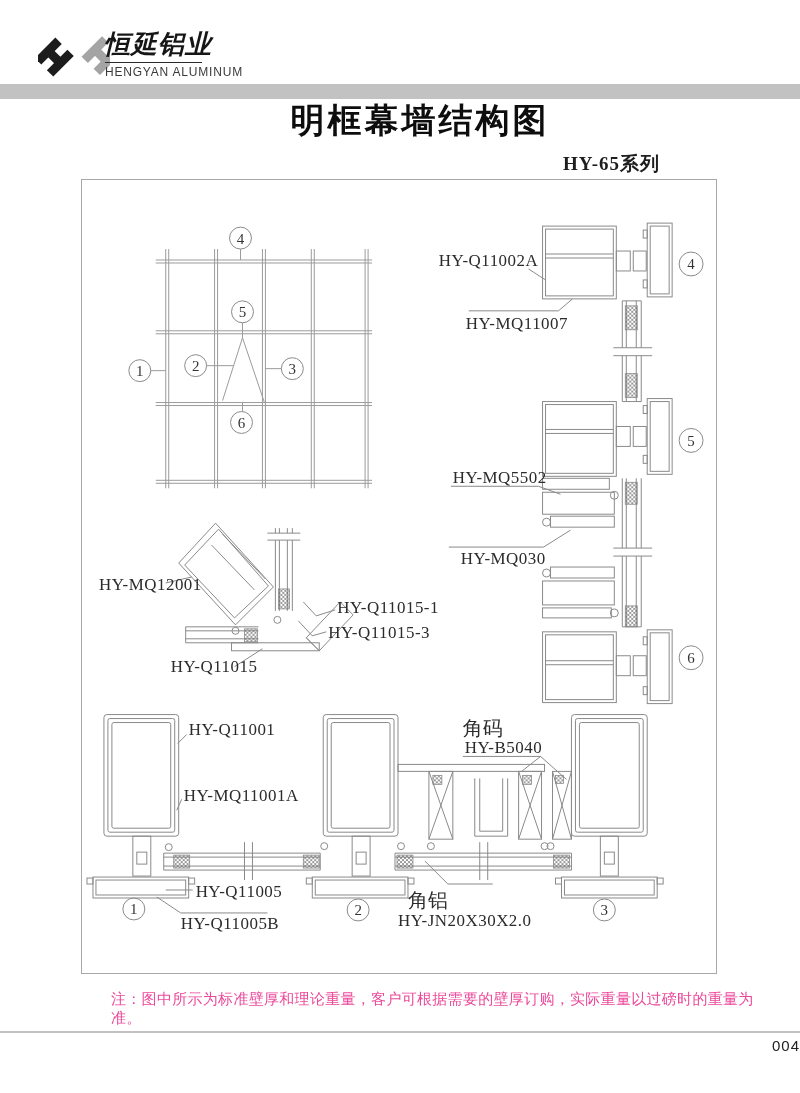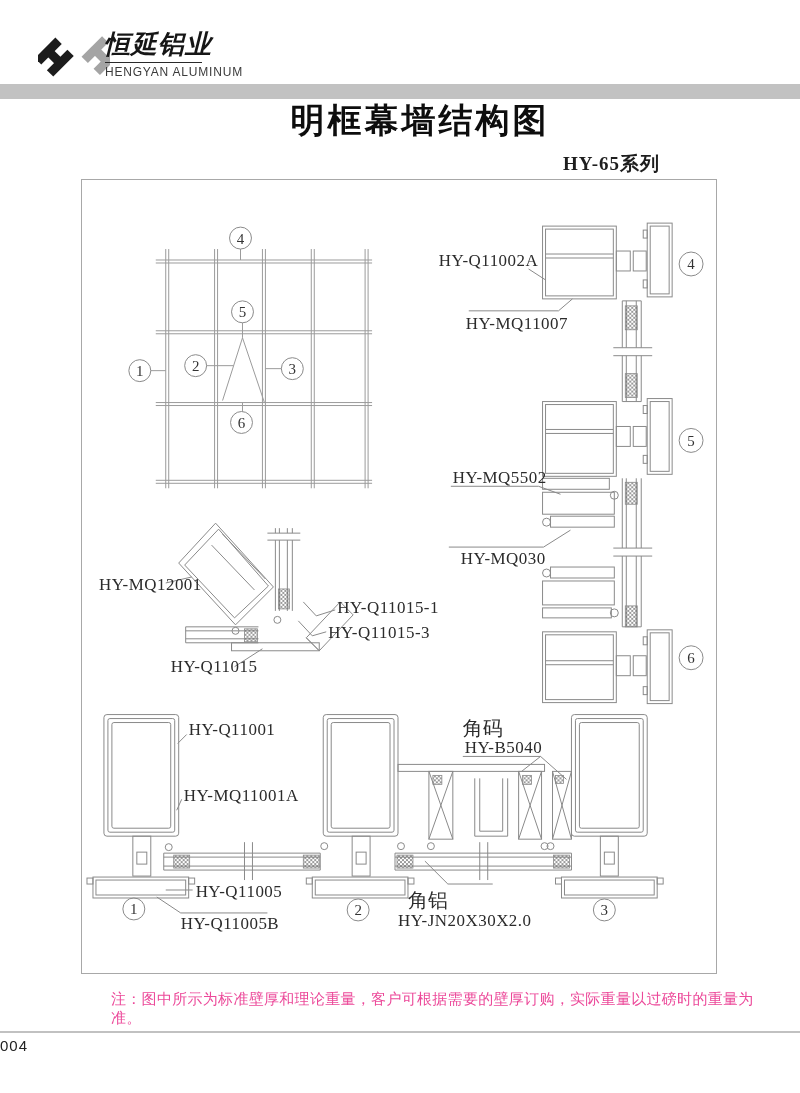--- a/index.html
+++ b/index.html
@@ -14,21 +14,21 @@
   
   #page-title{position:absolute;left:0;top:101px;width:800px;text-align:center;
               font-size:34px;font-weight:bold;color:#0d0d0d;letter-spacing:3px;line-height:1.15;margin-left:20px;}
   #series{position:absolute;left:563px;top:151px;font-size:19px;color:#1e1e1e;
           font-family:"Liberation Serif",serif;letter-spacing:1px;font-weight:bold;}
   
   #frame{position:absolute;left:81px;top:179px;width:636px;height:795px;border:1px solid #a8a8a8;box-sizing:border-box;}
   
   #note{position:absolute;left:111px;top:990px;width:660px;font-size:15px;color:#ec4899;letter-spacing:0.3px;}
   #footer-rule{position:absolute;left:0;top:1031px;width:800px;height:2px;background:#c1c1c1;}
-  #page-num{position:absolute;left:0;top:1037px;width:800px;text-align:left;font-size:15px;color:#222;letter-spacing:1px;}
+  #page-num{position:absolute;left:0;top:1037px;width:800px;text-align:right;font-size:15px;color:#222;letter-spacing:1px;}
   
   svg .ln{stroke:#8a8a8a;stroke-width:1;fill:none;}
   svg .ln2{stroke:#9b9b9b;stroke-width:1;fill:none;}
   svg .lab{font-family:"Liberation Serif",serif;font-size:17px;fill:#2b2b2b;letter-spacing:0.5px;}
   svg .labcjk{font-family:"Liberation Serif",serif;font-size:20px;fill:#2b2b2b;}
   svg .mk{font-family:"Liberation Serif",serif;font-size:15px;fill:#333;text-anchor:middle;}
   svg .hatch{fill:url(#hx);stroke:#8a8a8a;stroke-width:0.8;}
 </style>
 </head>
 <body>

